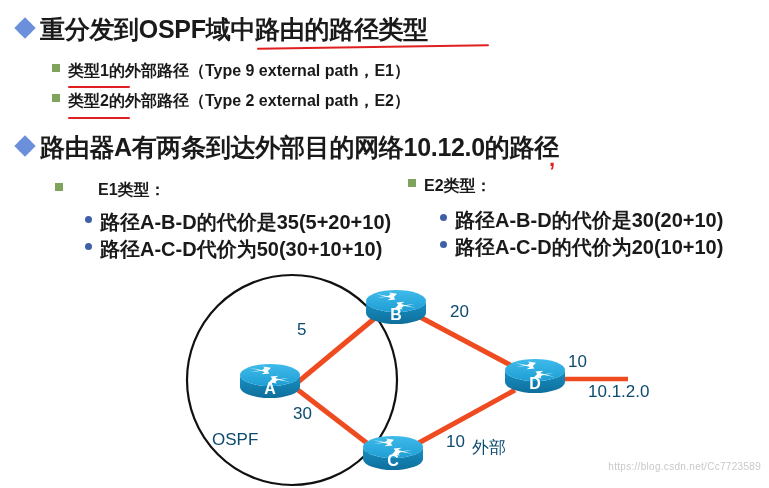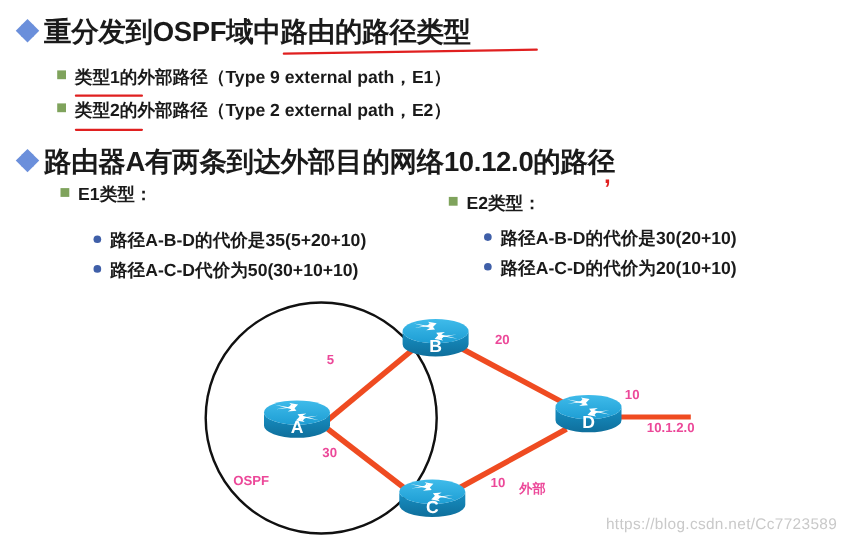--- a/index.html
+++ b/index.html
@@ -83,21 +83,21 @@
     align-items: center;
     font-size: 16px;
     font-weight: bold;
     white-space: nowrap;
     line-height: 1.05;
   }
   .lvl3 {
     position: absolute;
     display: flex;
     align-items: center;
-    font-size: 16px;
+    font-size: 20px;
     font-weight: bold;
     white-space: nowrap;
     line-height: 1.05;
   }
 
   .u-red {
     position: absolute;
     background: #e02020;
     height: 2px;
     border-radius: 1px;
@@ -112,30 +112,30 @@
   
   #diagram {
     position: absolute;
     left: 0;
     top: 262px;
     width: 769px;
     height: 226px;
   }
   .dlabel {
     position: absolute;
-    font-size: 12px;
-    font-weight: bold;
-    color: #ec4899;
+    font-size: 17px;
+    font-weight: normal;
+    color: #0c4a6e;
     white-space: nowrap;
   }
   .watermark {
     position: absolute;
     right: 8px;
-    bottom: 4px;
-    font-size: 14px;
+    bottom: 16px;
+    font-size: 10px;
     color: #c9c9c9;
     letter-spacing: 0.3px;
     white-space: nowrap;
   }
 </style>
 </head>
 <body>
 
 <div id="slide">
 
@@ -171,21 +171,21 @@
       <i class="d1"></i>
         <i class="d2"></i>
         <i class="d3"></i>
         <i class="d4"></i>
     </span>
     <span>路由器A有两条到达外部目的网络10.1</span>
       <span>2.0的路径</span>
   </div>
   <div class="red-mark" style="left:549px; top:146px;">,</div>
 
-  <div class="lvl2" style="left:55px; top:170px;">
+  <div class="lvl2" style="left:55px; top:182px;gap:27px;">
     <span class="bullet-square"></span>
     <span>E1类型：</span>
   </div>
   <div class="lvl3" style="left:85px; top:212px;">
     <span class="bullet-dot"></span>
     <span>路径A-B-D的代价是35(5+20+10)</span>
   </div>
   <div class="lvl3" style="left:85px; top:239px;">
     <span class="bullet-dot"></span>
     <span>路径A-C-D代价为50(30+10+10)</span>

